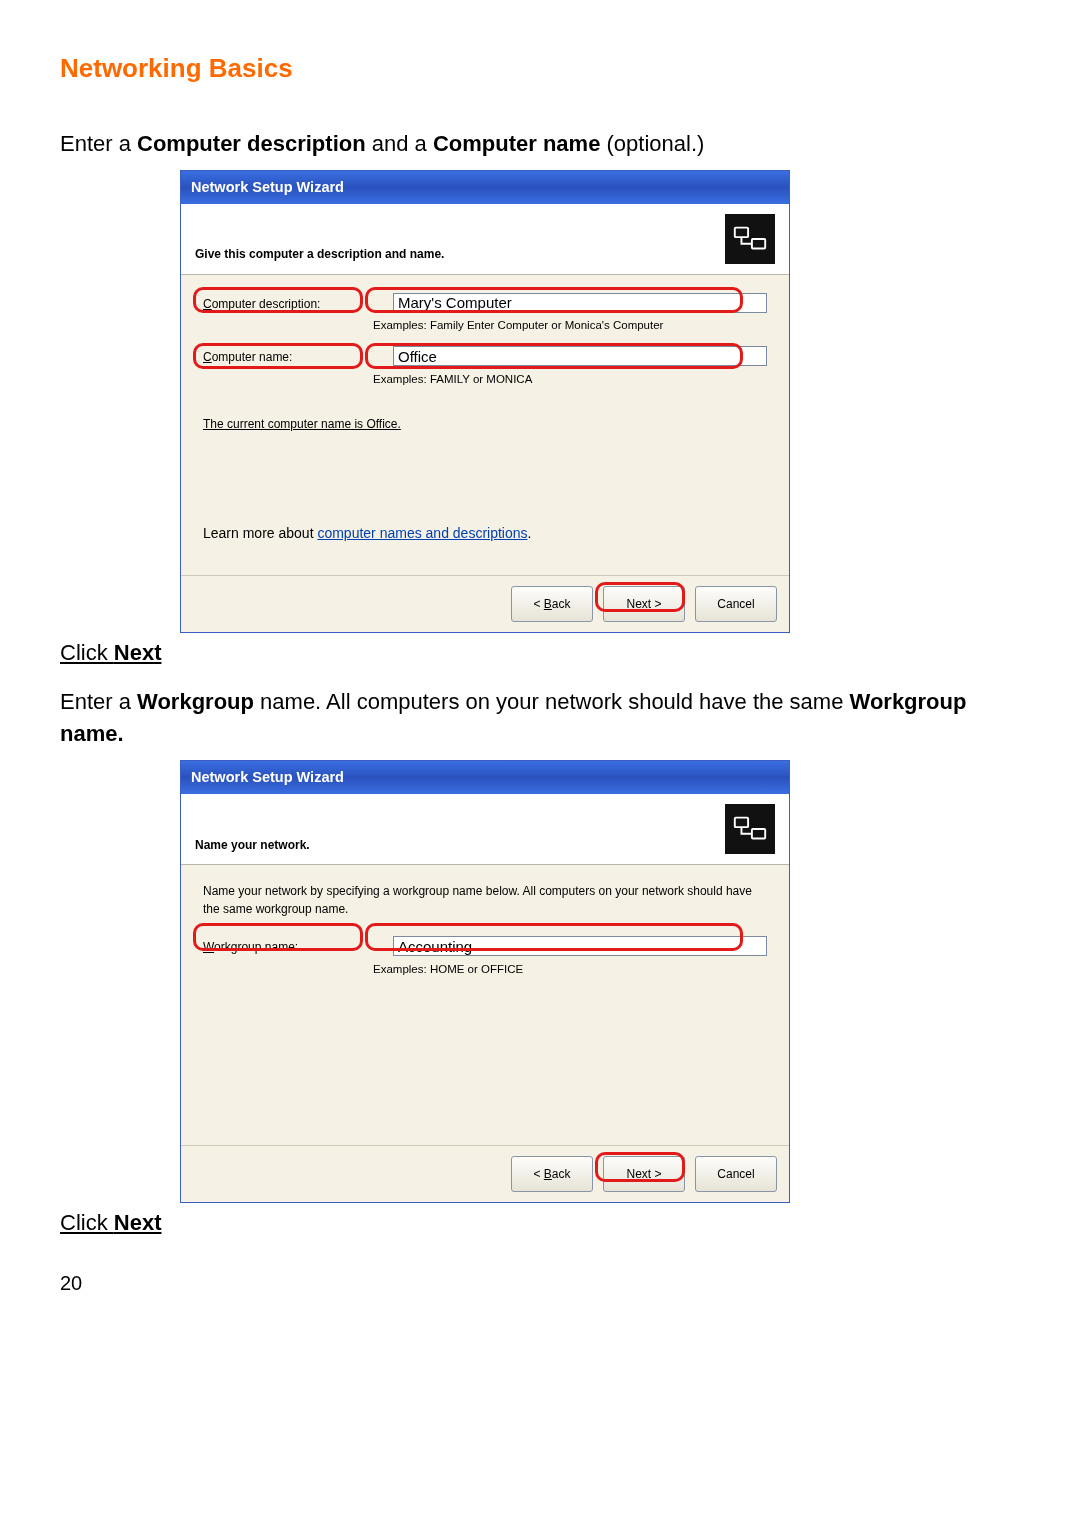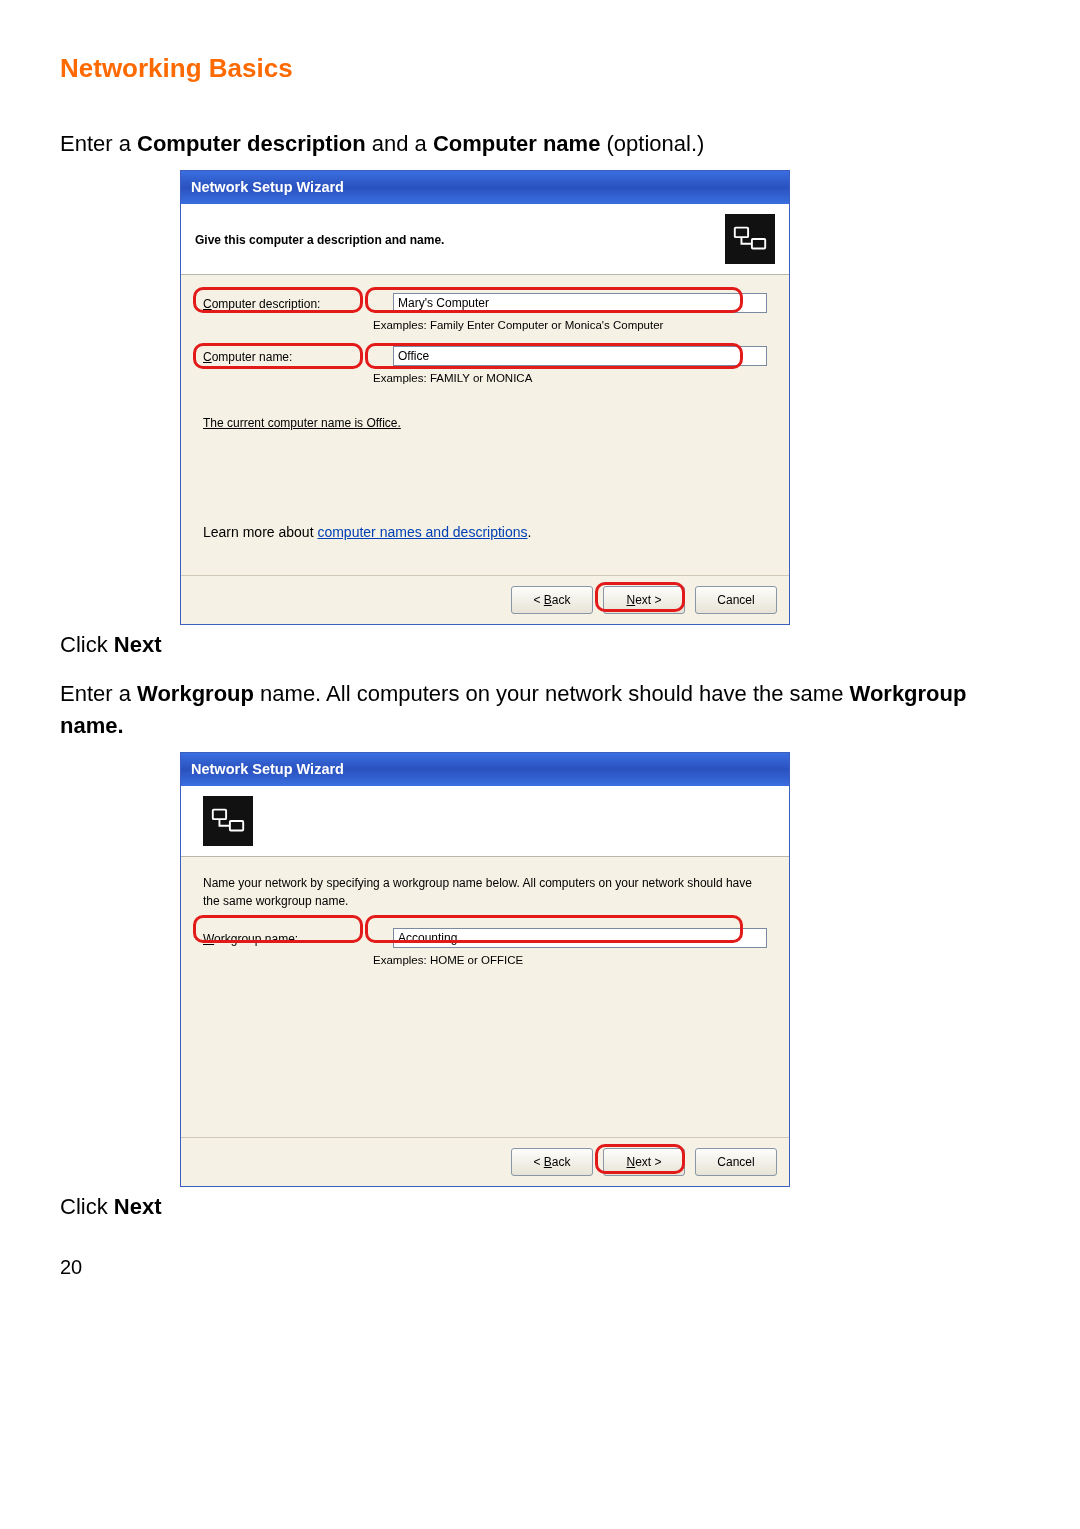--- a/index.html
+++ b/index.html
@@ -14,21 +14,21 @@
     line-height: 1.45;
   }
   .page-title {
     color: #ff6a00;
     font-size: 26px;
     font-weight: bold;
     margin-bottom: 40px;
   }
   .instruction { margin: 16px 0 10px 0; }
   .instruction b { font-weight: bold; }
-  .click-next { margin-top: 4px; }
+  .click-next { margin-top: 4px; text-decoration: underline; }
   .page-number { text-align: left; font-size: 20px; margin-top: 30px; }
 
   
   .wizard {
     width: 610px;
     margin: 0 0 0 120px;
     border: 1px solid #3a5fbf;
     background: #f5f1e4;
     font-family: Tahoma, Arial, sans-serif;
     font-size: 12px;
@@ -40,21 +40,21 @@
     font-weight: bold;
     padding: 6px 10px;
     font-size: 14.5px;
     font-family: Tahoma, Arial, sans-serif;
   }
   .banner {
     background: #ffffff;
     border-bottom: 1px solid #b8b8a8;
     padding: 10px 14px;
     display: flex;
-    align-items: center;
+    align-items: flex-end;
     min-height: 64px;
   }
   .banner-text { flex: 1; font-size: 12px; font-weight: bold; padding-top: 4px; }
   .banner-icon {
     width: 50px; height: 50px;
     background: #111;
     display: flex; align-items: center; justify-content: center;
     margin-left: 8px;
   }
   .banner-icon svg { width: 38px; height: 38px; }
@@ -70,21 +70,21 @@
     gap: 20px;
   }
   .label-col {
     width: 170px;
     padding-top: 3px;
     font-size: 12px;
   }
   .field-col { flex: 1; }
   .textfield {
     width: 100%;
-    font-size: 12px;
+    font-size: 15px;
     font-family: Tahoma, Arial, sans-serif;
     padding: 2px 4px;
     border: 1px solid #7a8aa0;
     background: #fff;
     height: 20px;
   }
   .example-text {
     font-size: 11.5px;
     color: #000;
     margin-top: 2px;
@@ -115,21 +115,21 @@
     padding: 10px 12px;
     display: flex;
     justify-content: flex-end;
     gap: 10px;
   }
   .btn {
     font-size: 12px;
     font-family: Tahoma, Arial, sans-serif;
     padding: 2px 0;
     width: 82px;
-    height: 28px;
+    height: 36px;
     border: 1px solid #8896a8;
     background: linear-gradient(to bottom, #fdfdfb, #e7e3d6);
     border-radius: 3px;
     line-height: 18px;
   }
   .underline-first::first-letter { text-decoration: underline; }
 
   
   .hl {
     border: 3px solid #e21a1a;
@@ -201,20 +201,21 @@
   <span>Click </span><b>Next</b>
 </p>
 
 <p class="instruction" style="margin-top:18px;">
   <span>Enter a </span><b>Workgroup</b><span> name.  All computers on your network should have the same </span><b>Workgroup name.</b>
 </p>
 
 <div class="wizard" style="position:relative;">
   <div class="titlebar">Network Setup Wizard</div>
   <div class="banner">
+    <div class="banner-text">Name your network.</div>
     <div class="banner-icon">
       <svg viewBox="0 0 40 40">
           <g fill="none" stroke="#fff" stroke-width="2">
             <rect x="4" y="8" width="14" height="10" rx="1"></rect>
             <rect x="22" y="20" width="14" height="10" rx="1"></rect>
             <path d="M11 18 L11 25 L22 25"></path>
           </g>
         </svg>
     </div>
   </div>

